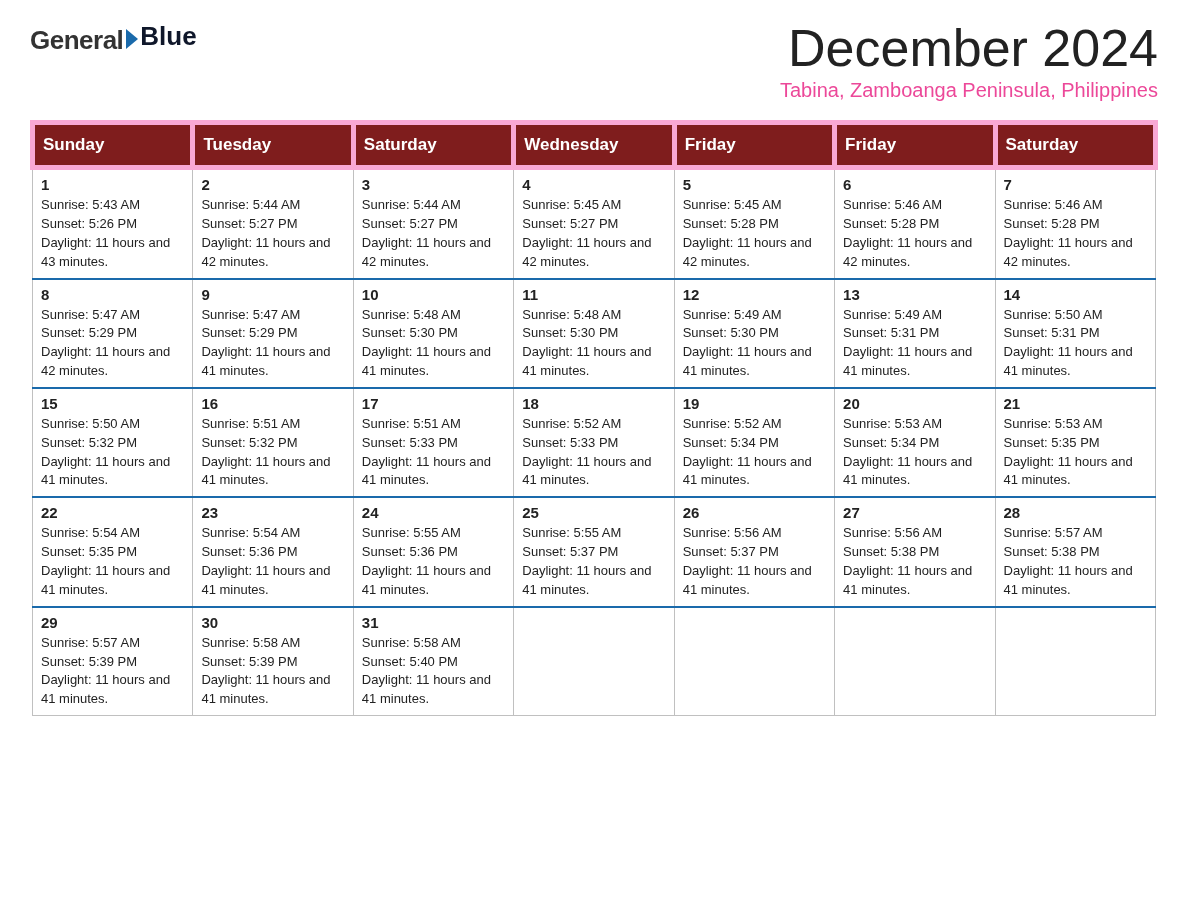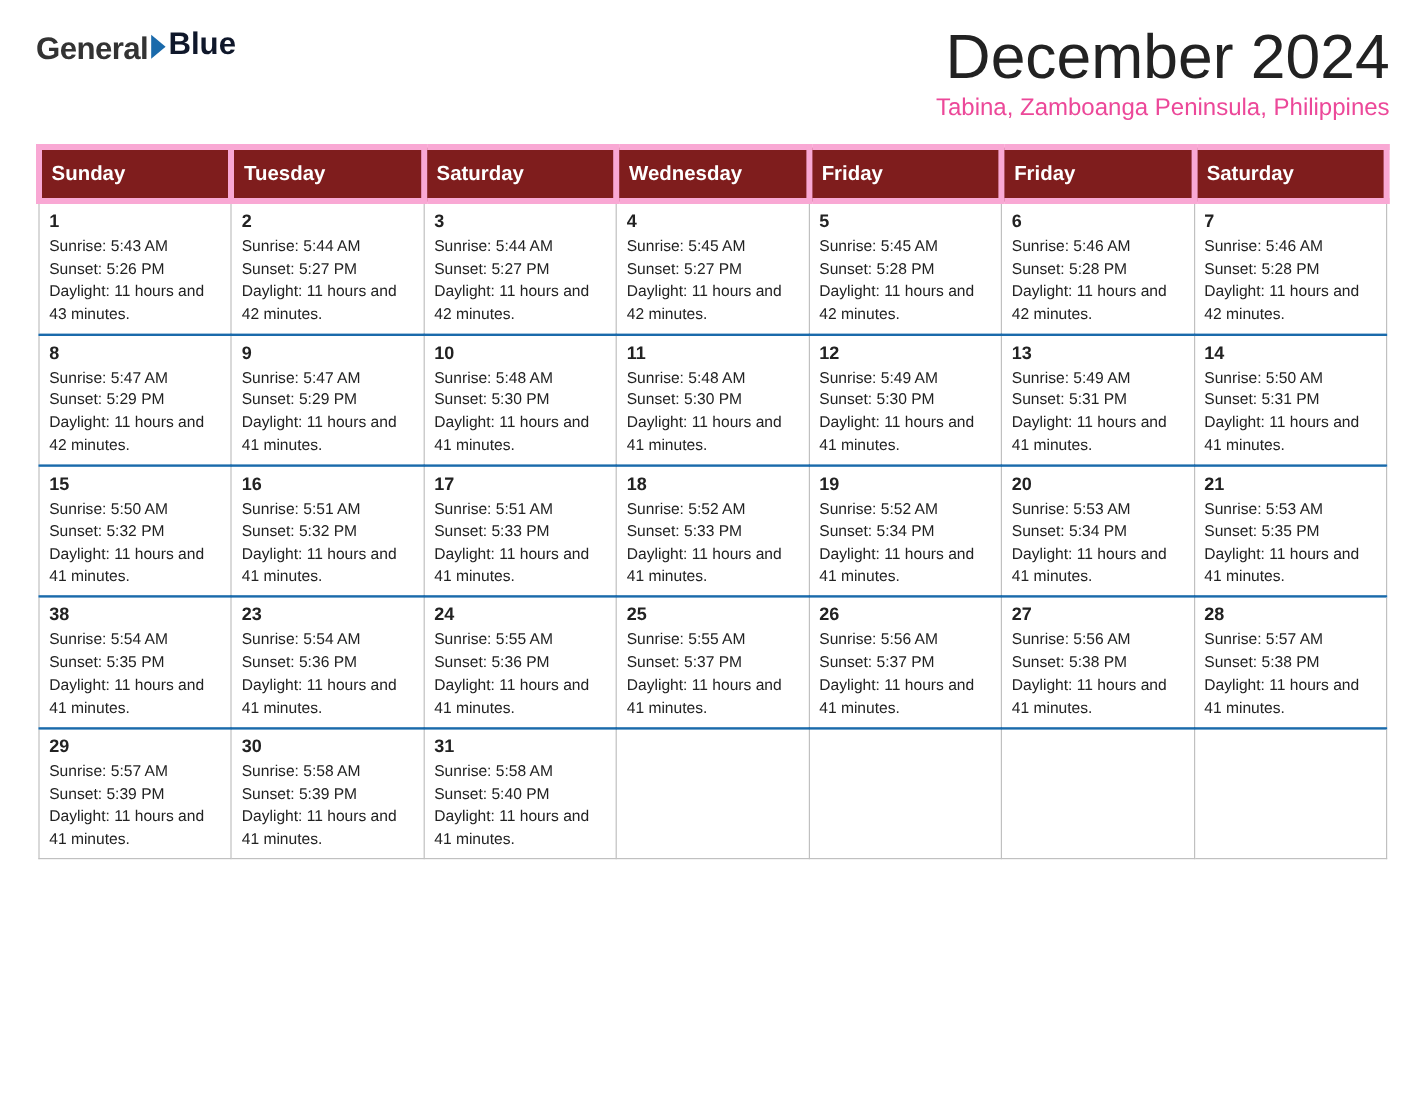--- a/index.html
+++ b/index.html
@@ -219,21 +219,21 @@
           <span class="day-number">20</span>
           <div class="day-info">Sunrise: 5:53 AM<br>Sunset: 5:34 PM<br>Daylight: 11 hours and 41 minutes.</div>
         </td>
         <td>
           <span class="day-number">21</span>
           <div class="day-info">Sunrise: 5:53 AM<br>Sunset: 5:35 PM<br>Daylight: 11 hours and 41 minutes.</div>
         </td>
       </tr>
       <tr>
         <td>
-          <span class="day-number">38</span>
+          <span class="day-number">22</span>
           <div class="day-info">Sunrise: 5:54 AM<br>Sunset: 5:35 PM<br>Daylight: 11 hours and 41 minutes.</div>
         </td>
         <td>
           <span class="day-number">23</span>
           <div class="day-info">Sunrise: 5:54 AM<br>Sunset: 5:36 PM<br>Daylight: 11 hours and 41 minutes.</div>
         </td>
         <td>
           <span class="day-number">24</span>
           <div class="day-info">Sunrise: 5:55 AM<br>Sunset: 5:36 PM<br>Daylight: 11 hours and 41 minutes.</div>
         </td>

